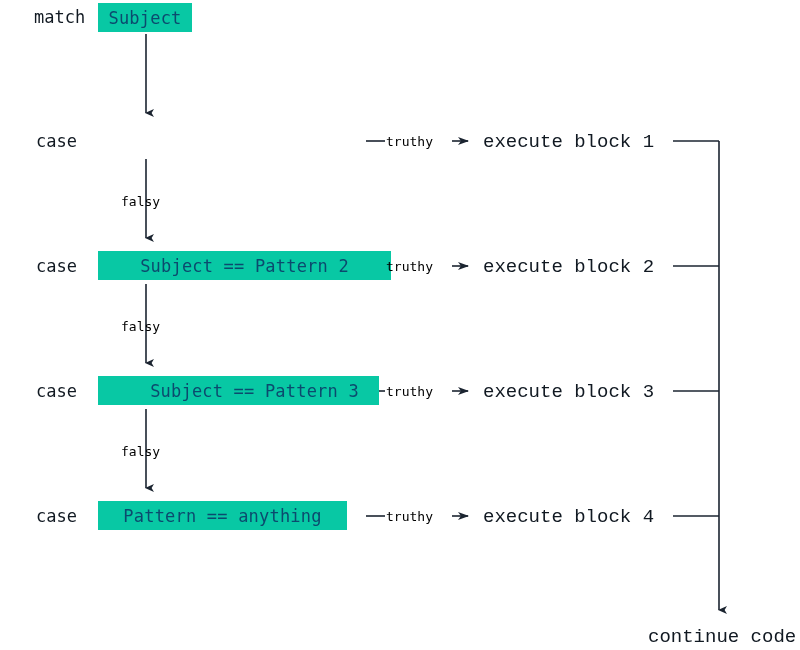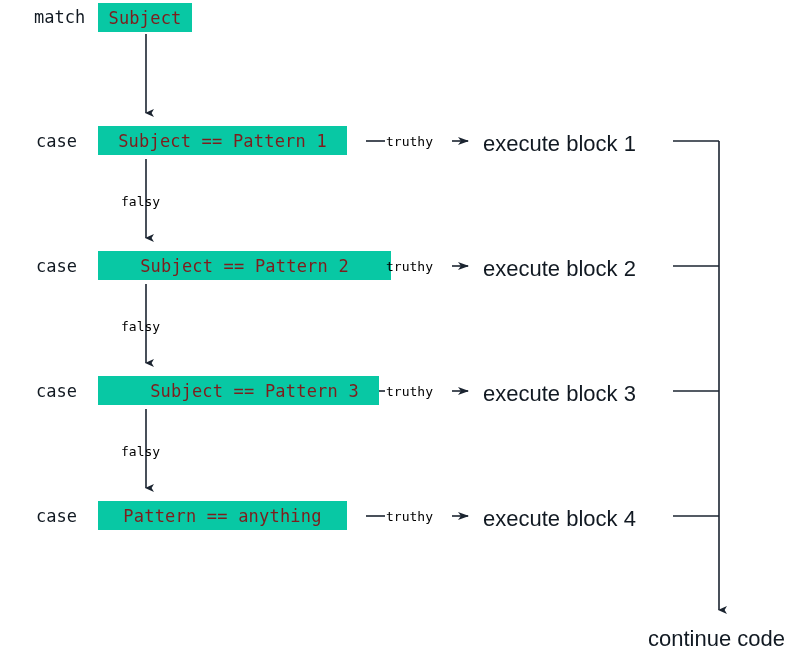--- a/index.html
+++ b/index.html
@@ -27,33 +27,33 @@
     font-family: "DejaVu Sans Mono", "Liberation Mono", monospace;
     font-size: 17px;
     color: #111922;
     white-space: nowrap;
     line-height: 1;
     padding-left: 20px;
   }
   .node-box {
     position: absolute;
     background: #08c8a4;
-    color: #7f1d1d;
+    color: #0c4a6e;
     font-family: "DejaVu Sans Mono", "Liberation Mono", monospace;
     font-size: 17px;
     display: flex;
     align-items: center;
     justify-content: center;
     white-space: nowrap;
     letter-spacing: 0.2px;
   }
   .plain-node {
     position: absolute;
-    font-family: Liberation Sans, sans-serif;
-    font-size: 22px;
+    font-family: Liberation Mono, monospace;
+    font-size: 19px;
     color: #111922;
     white-space: nowrap;
     line-height: 1;
   }
   .edge-label {
     position: absolute;
     font-family: "DejaVu Sans Mono", "Liberation Mono", monospace;
     font-size: 13px;
     color: #000000;
     white-space: nowrap;
@@ -122,21 +122,20 @@
       <line x1="673" y1="516" x2="719" y2="516" stroke="#1b2430" stroke-width="1.6"></line>
       <line x1="719" y1="141" x2="719" y2="610" stroke="#1b2430" stroke-width="1.6" marker-end="url(#arrowDown)"></line>
     </g>
   </svg>
 
   <div class="kw" style="left:14px; top:9px;">match</div>
 
   <div class="node-box" style="left:98px; top:3px; width:94px; height:29px;">Subject</div>
 
   <div class="kw" style="left:16px; top:133px;">case</div>
-  <div class="node-box" style="left:98px; top:126px; width:249px; height:29px;">Subject == Pattern 1</div>
   <div class="edge-label" style="left:386px; top:135px;">truthy</div>
   <div class="plain-node" style="left:483px; top:133px;">execute block 1</div>
   <div class="edge-label" style="left:121px; top:195px;">falsy</div>
 
   <div class="kw" style="left:16px; top:258px;">case</div>
   <div class="node-box" style="left:98px; top:251px; width:293px; height:29px;">Subject == Pattern 2</div>
   <div class="edge-label" style="left:386px; top:260px;">truthy</div>
   <div class="plain-node" style="left:483px; top:258px;">execute block 2</div>
   <div class="edge-label" style="left:121px; top:320px;">falsy</div>
 

